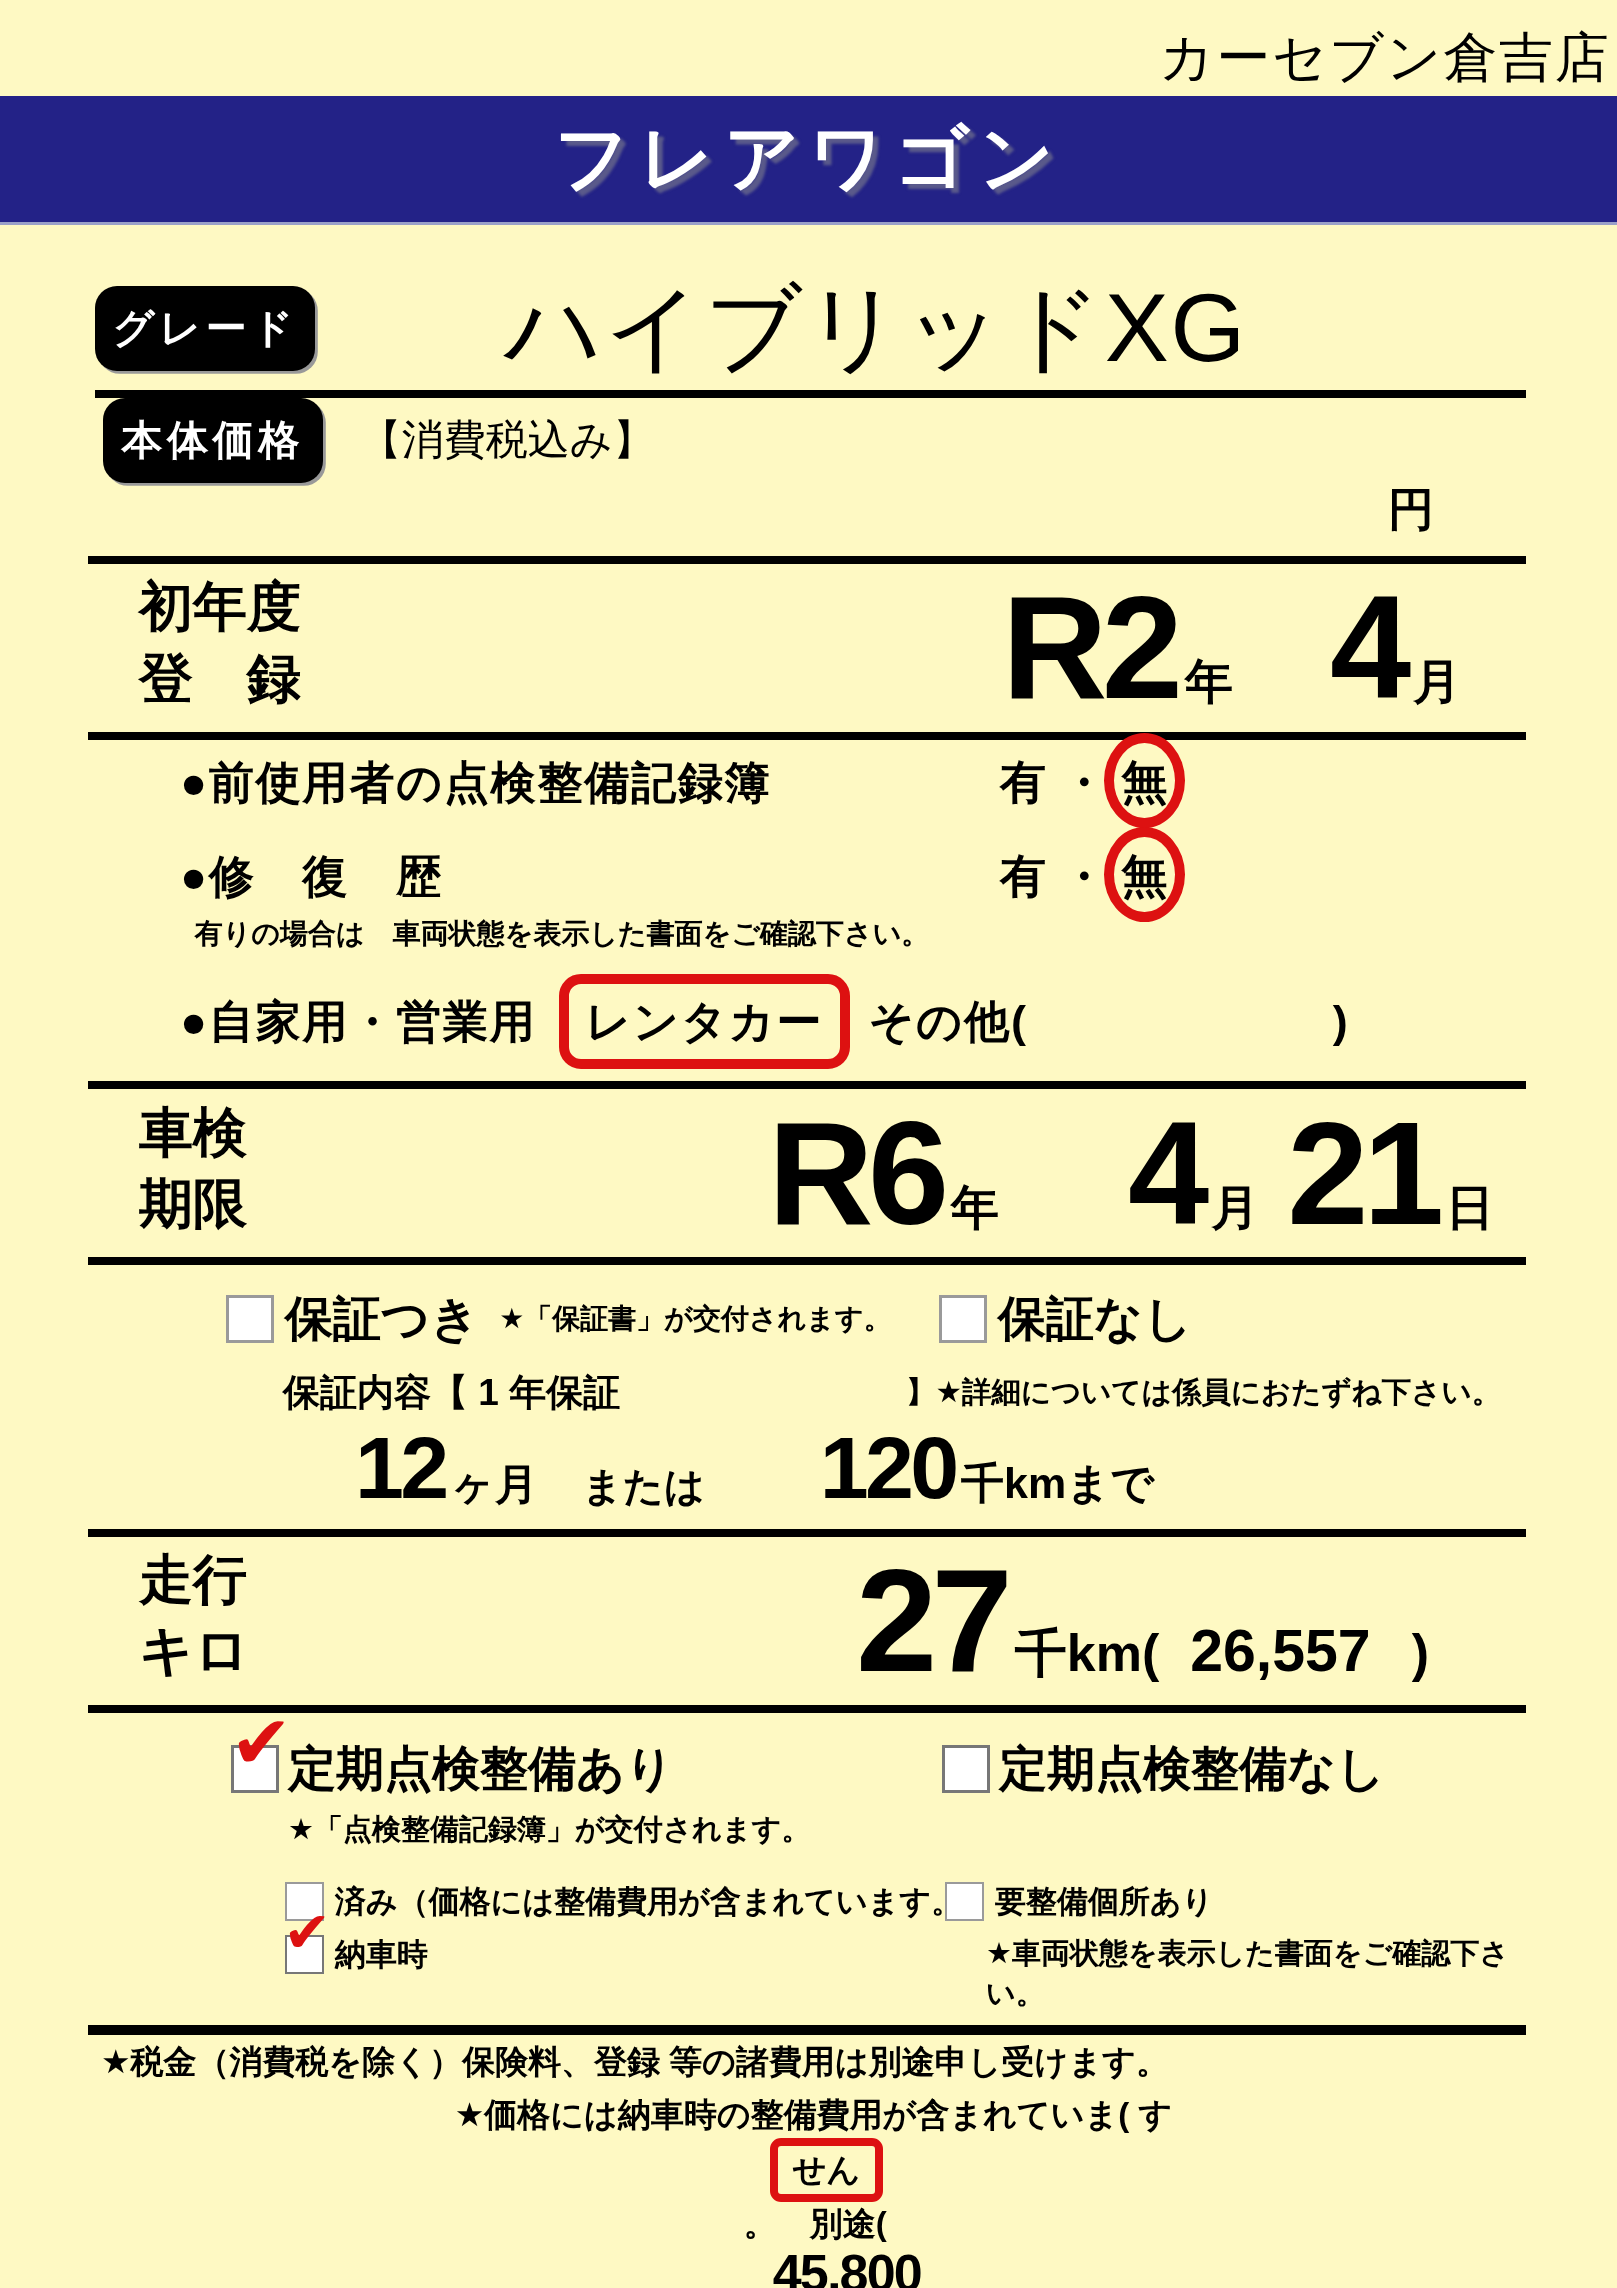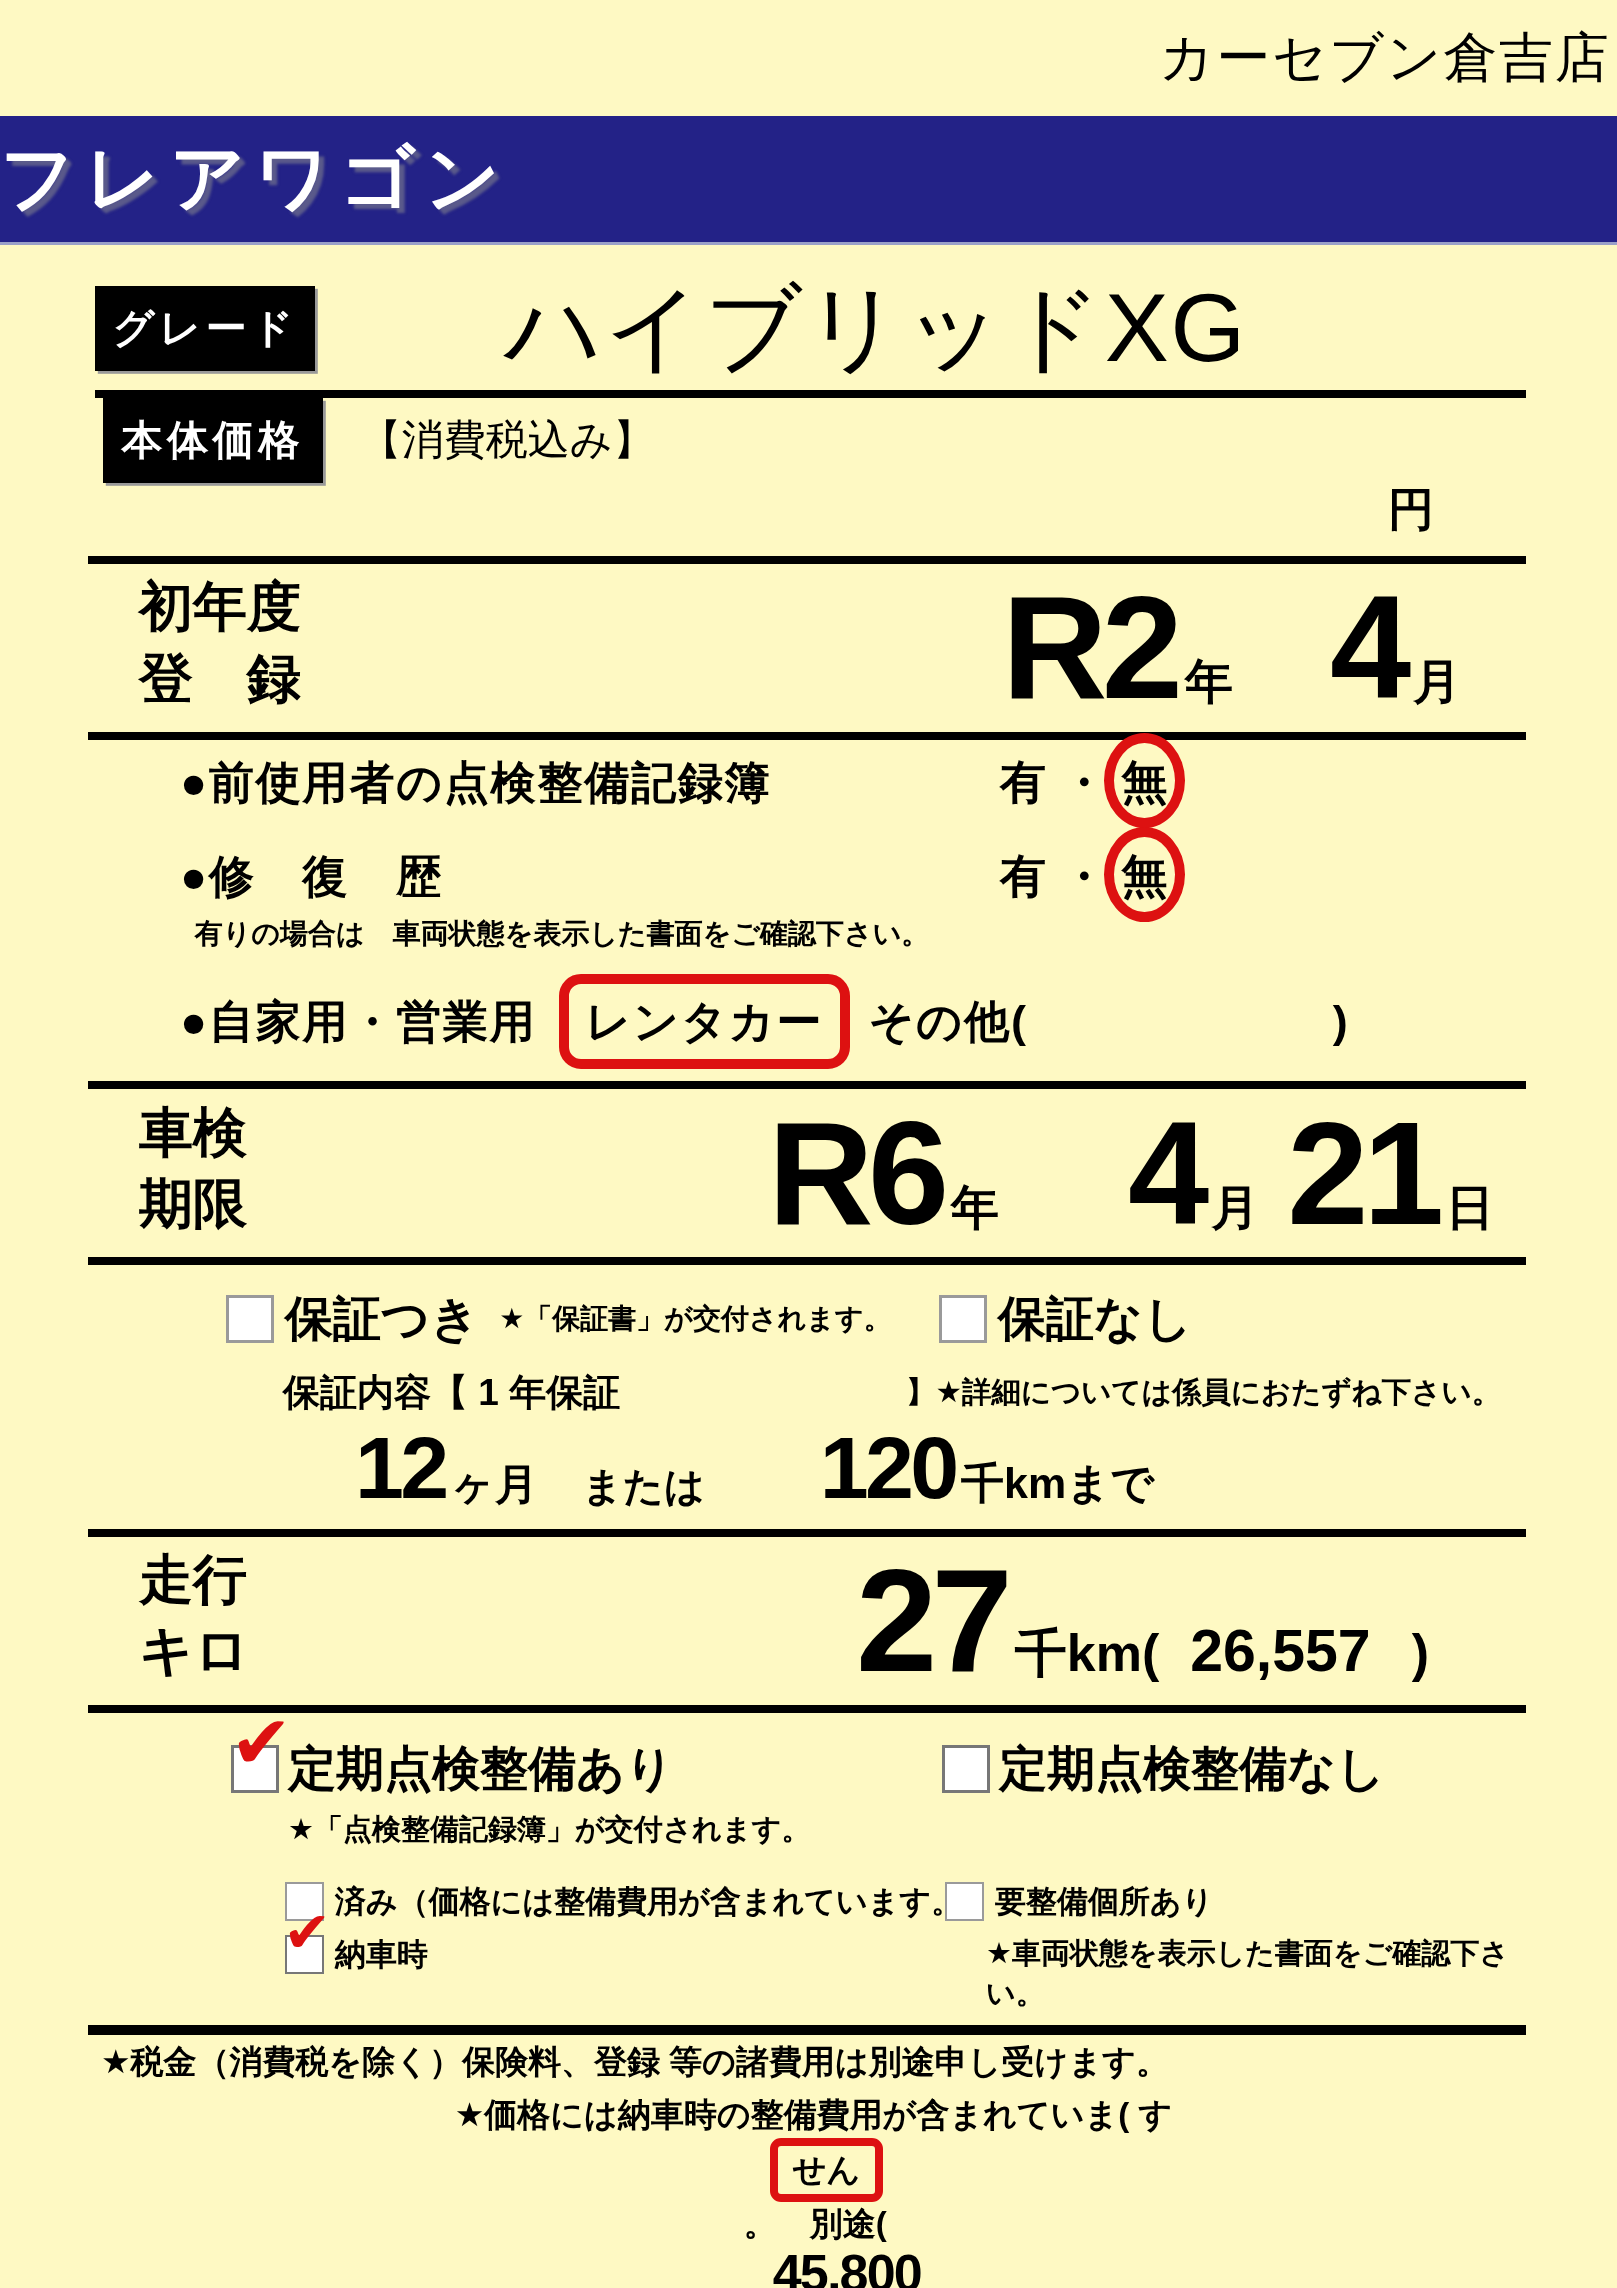--- a/index.html
+++ b/index.html
@@ -1,32 +1,32 @@
 <!DOCTYPE html>
 <html style="font-size:14.8px"><head>
 <meta charset="utf-8">
 <style>
   html,body{margin:0;padding:0;background:#e8e8e8;}
   .page{position:relative;width:1618px;height:2289px;background:#fef9c3;overflow:hidden;
         font-family:"Liberation Sans","DejaVu Sans",sans-serif;color:#000;margin:0 auto;}
 
   
   .store{position:absolute;top:22px;right:7.4px;font-size:54px;letter-spacing:1.8px;white-space:nowrap;}
-  .banner{position:absolute;top:116px;left:0;width:100%;height:126px;background:#232287;
-          display:flex;align-items:center;border-bottom:3.7px solid #9aa0c8;}
+  .banner{position:absolute;top:96px;left:0;width:100%;height:126px;background:#232287;
+          display:flex;align-items:center;justify-content:center;border-bottom:3.7px solid #9aa0c8;}
   .banner .banner-text{color:#fff;font-size:74px;font-weight:bold;letter-spacing:9.2px;
           text-shadow:5.5px 4.6px 2.8px rgba(110,110,140,.75);}
 
   .content{position:absolute;top:234px;left:88px;width:1438px;}
 
   
   .grade-row{margin-top:44px;display:flex;align-items:center;}
   .label-box{width:220px;height:85px;background:#000;color:#fff;display:flex;align-items:center;
              justify-content:center;font-size:41px;font-weight:bold;letter-spacing:4.6px;
-             box-shadow:2.8px 2.8px 0 #999;margin-left:7.4px;flex:none;}
+             box-shadow:2.8px 2.8px 0 #999;margin-left:7.4px;flex:none;border-radius:22px;}
   .grade-value{font-size:96px;margin-left:189px;letter-spacing:1.8px;line-height:1.05;white-space:nowrap;}
 
   
   .price-row{margin-top:11px;border-top:8.3px solid #000;margin-left:7.4px;display:flex;align-items:center;}
   .tax-note{font-size:42px;margin-left:37px;}
   .yen-row{text-align:right;padding-right:92px;font-size:46px;font-weight:bold;margin-top:-3.7px;}
 
   
   .band{margin-top:14.8px;border-top:8.3px solid #000;border-bottom:8.3px solid #000;
         display:flex;align-items:flex-start;padding:7.4px 0;}

